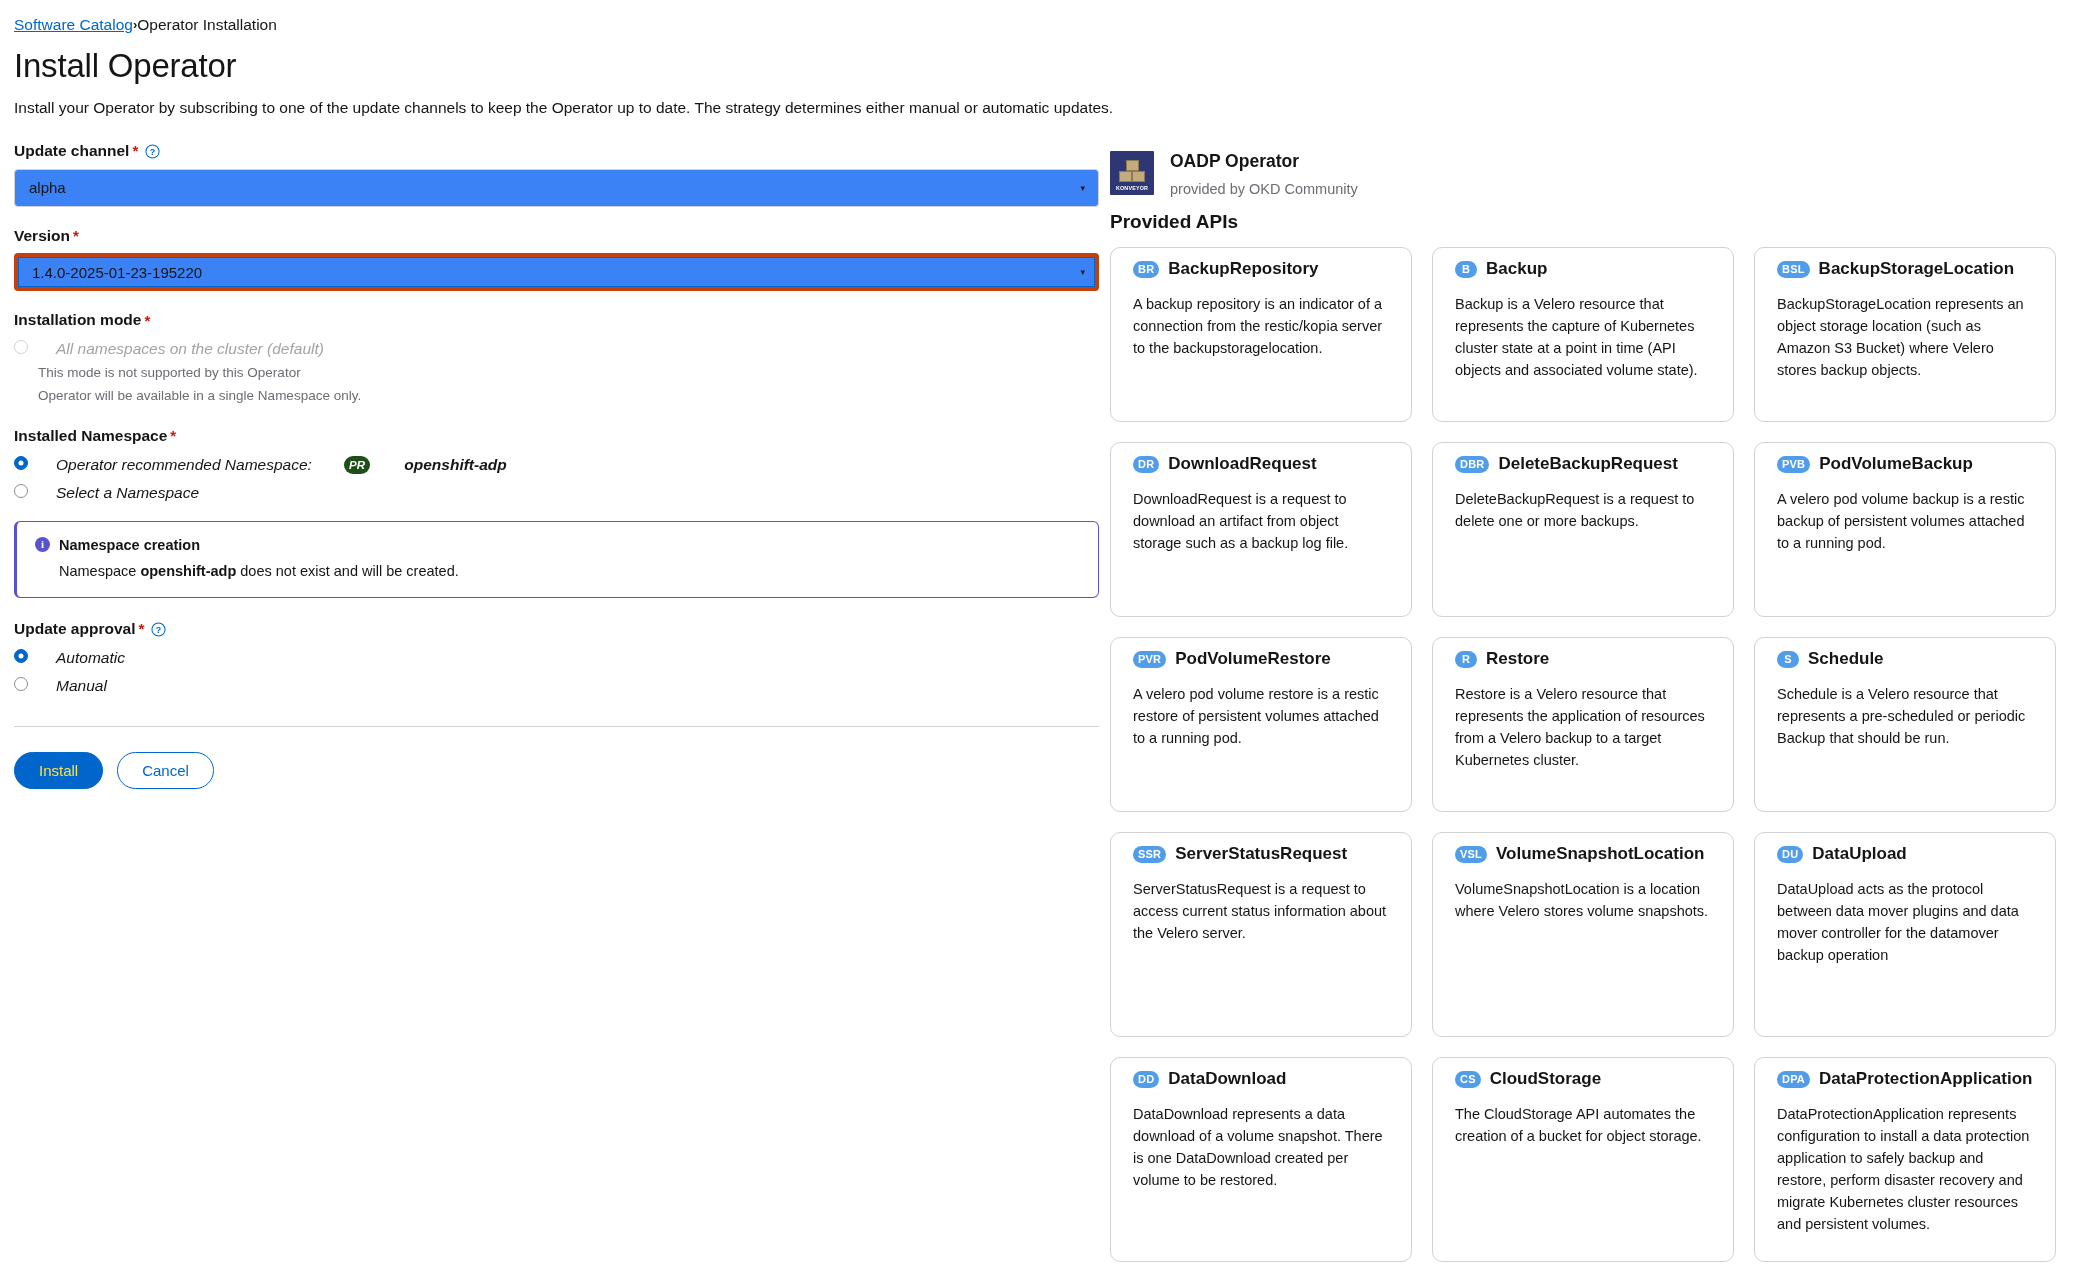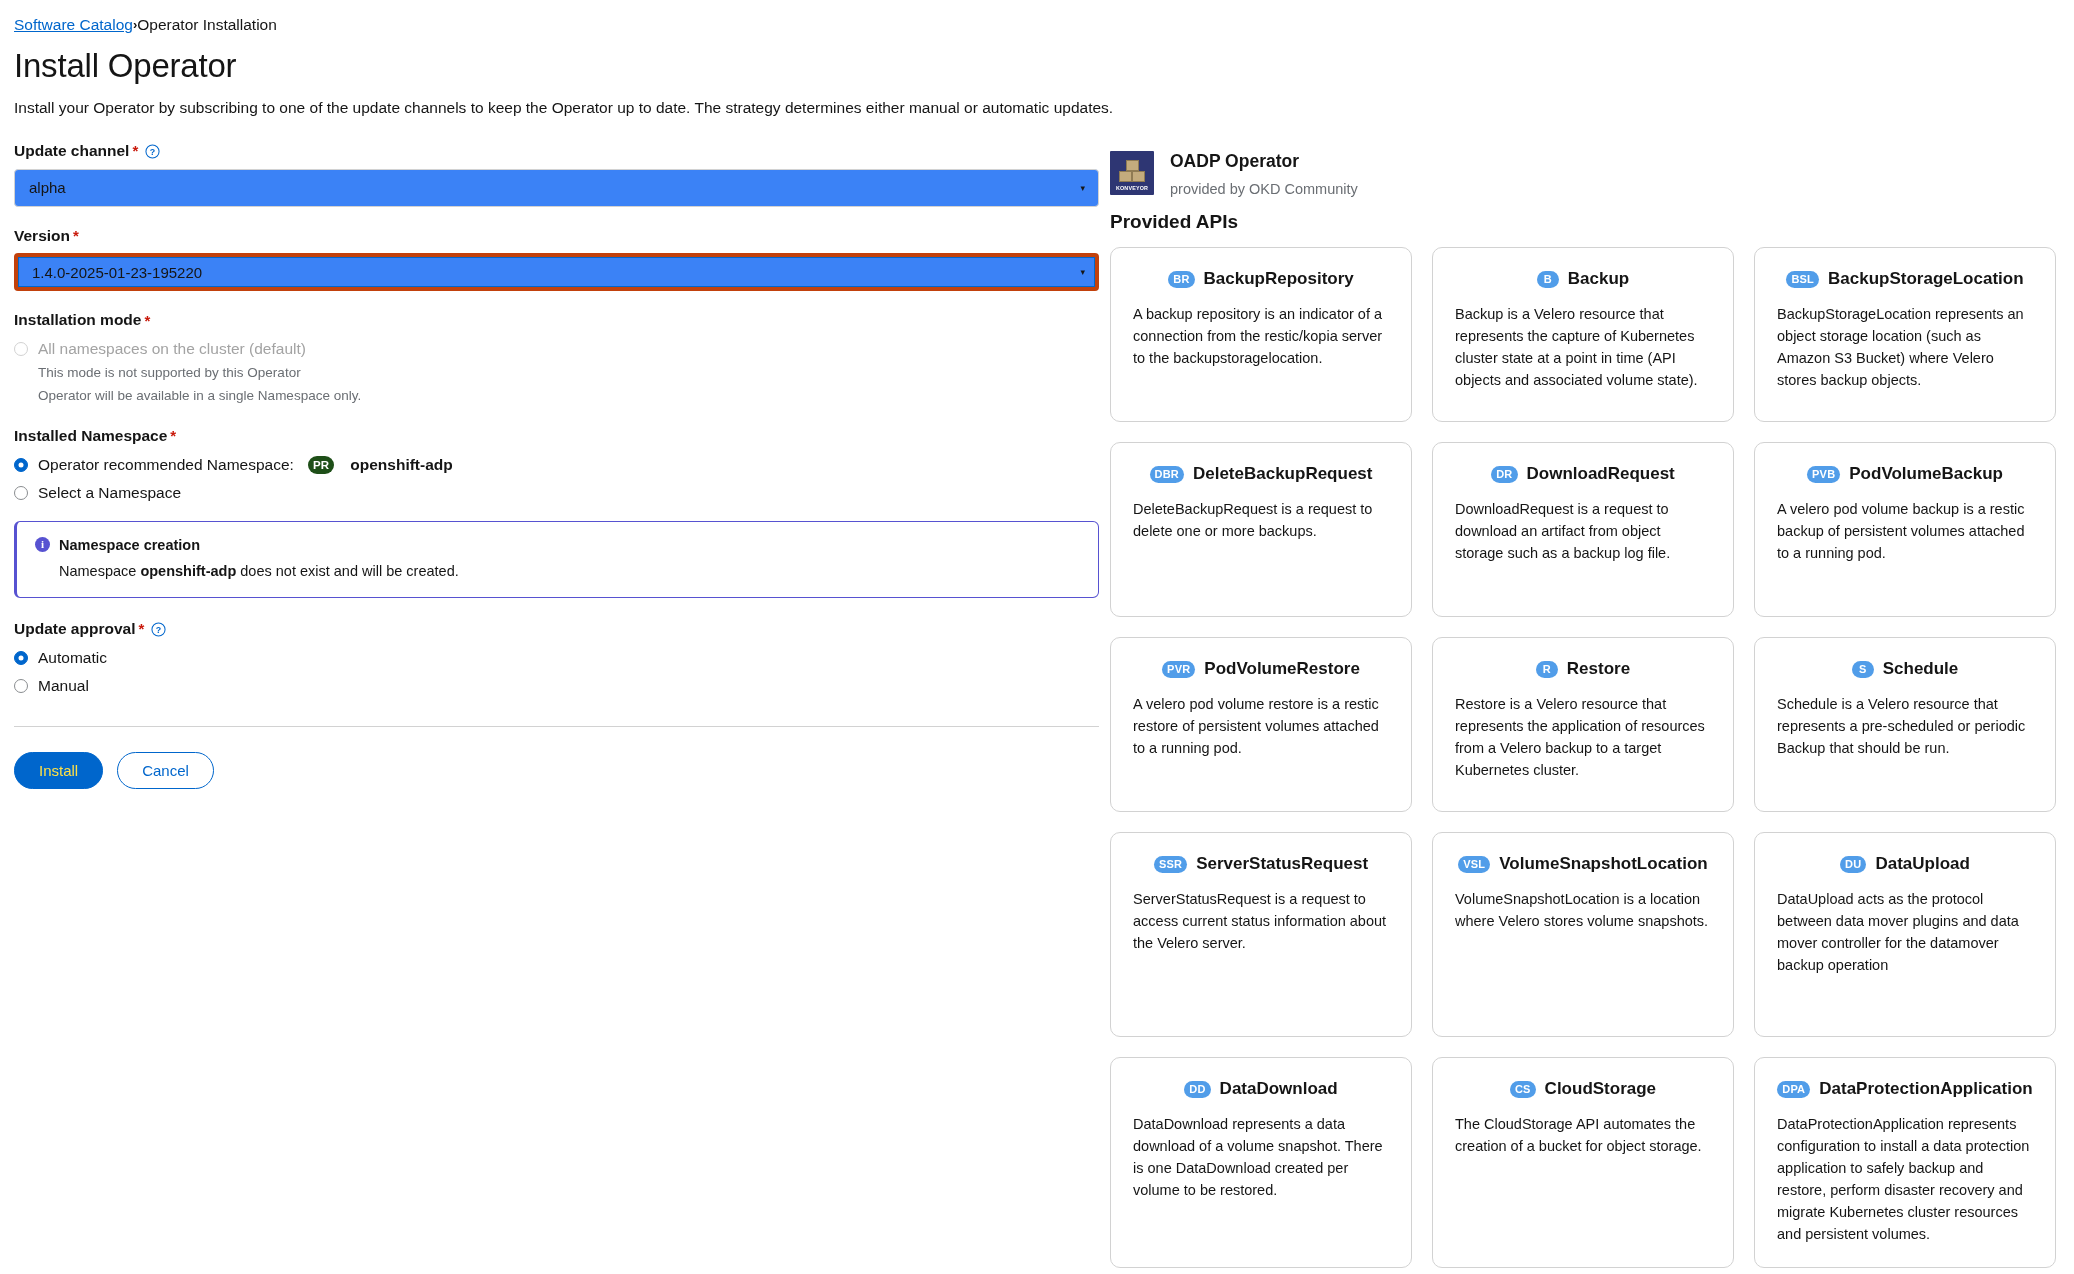--- a/index.html
+++ b/index.html
@@ -133,26 +133,26 @@
     top: 50%;
     transform: translateY(-50%);
     font-size: 9px;
     color: #151515;
     pointer-events: none;
   }
 
   
   .radio-row {
     display: flex;
-    align-items: center;
-    gap: 10px;
+    gap: 28px;
     margin-top: 10px;
     font-size: 15.5px;
     color: #151515;
     cursor: pointer;
+    font-style: italic;
   }
   .radio-row.disabled { color: #a3a3a3; cursor: not-allowed; }
   .radio {
     flex: 0 0 auto;
     width: 14px;
     height: 14px;
     border-radius: 50%;
     border: 1px solid #8a8d90;
     background: #fff;
     position: relative;
@@ -335,25 +335,24 @@
   .api-grid {
     display: grid;
     grid-template-columns: repeat(3, 1fr);
     gap: 20px 20px;
     margin-top: 14px;
   }
   .api-card {
     border: 1px solid #d2d2d2;
     border-radius: 10px;
     background: #ffffff;
-    padding: 21px 22px 22px 22px;
+    padding: 11px 22px 22px 22px;
     min-height: 175px;
     display: flex;
     flex-direction: column;
-    align-items: center;
   }
   .api-card.tall { min-height: 205px; }
   .api-card-head {
     display: flex;
     align-items: center;
     gap: 9px;
     margin-bottom: 13px;
   }
   .api-badge {
     flex: 0 0 auto;
@@ -545,36 +544,36 @@
         <div class="api-card">
           <div class="api-card-head">
             <span class="api-badge">BSL</span>
             <span class="api-title">BackupStorageLocation</span>
           </div>
           <div class="api-desc">BackupStorageLocation represents an object storage location (such as Amazon S3 Bucket) where Velero stores backup objects.</div>
         </div>
 
         <div class="api-card">
           <div class="api-card-head">
+            <span class="api-badge">DR</span>
+            <span class="api-title">DownloadRequest</span>
+          </div>
+          <div class="api-desc">DownloadRequest is a request to download an artifact from object storage such as a backup log file.</div>
+        </div>
+
+        <div class="api-card">
+          <div class="api-card-head">
             <span class="api-badge">DBR</span>
             <span class="api-title">DeleteBackupRequest</span>
           </div>
           <div class="api-desc">DeleteBackupRequest is a request to delete one or more backups.</div>
         </div>
 
         <div class="api-card">
           <div class="api-card-head">
-            <span class="api-badge">DR</span>
-            <span class="api-title">DownloadRequest</span>
-          </div>
-          <div class="api-desc">DownloadRequest is a request to download an artifact from object storage such as a backup log file.</div>
-        </div>
-
-        <div class="api-card">
-          <div class="api-card-head">
             <span class="api-badge">PVB</span>
             <span class="api-title">PodVolumeBackup</span>
           </div>
           <div class="api-desc">A velero pod volume backup is a restic backup of persistent volumes attached to a running pod.</div>
         </div>
 
         <div class="api-card">
           <div class="api-card-head">
             <span class="api-badge">PVR</span>
             <span class="api-title">PodVolumeRestore</span>

